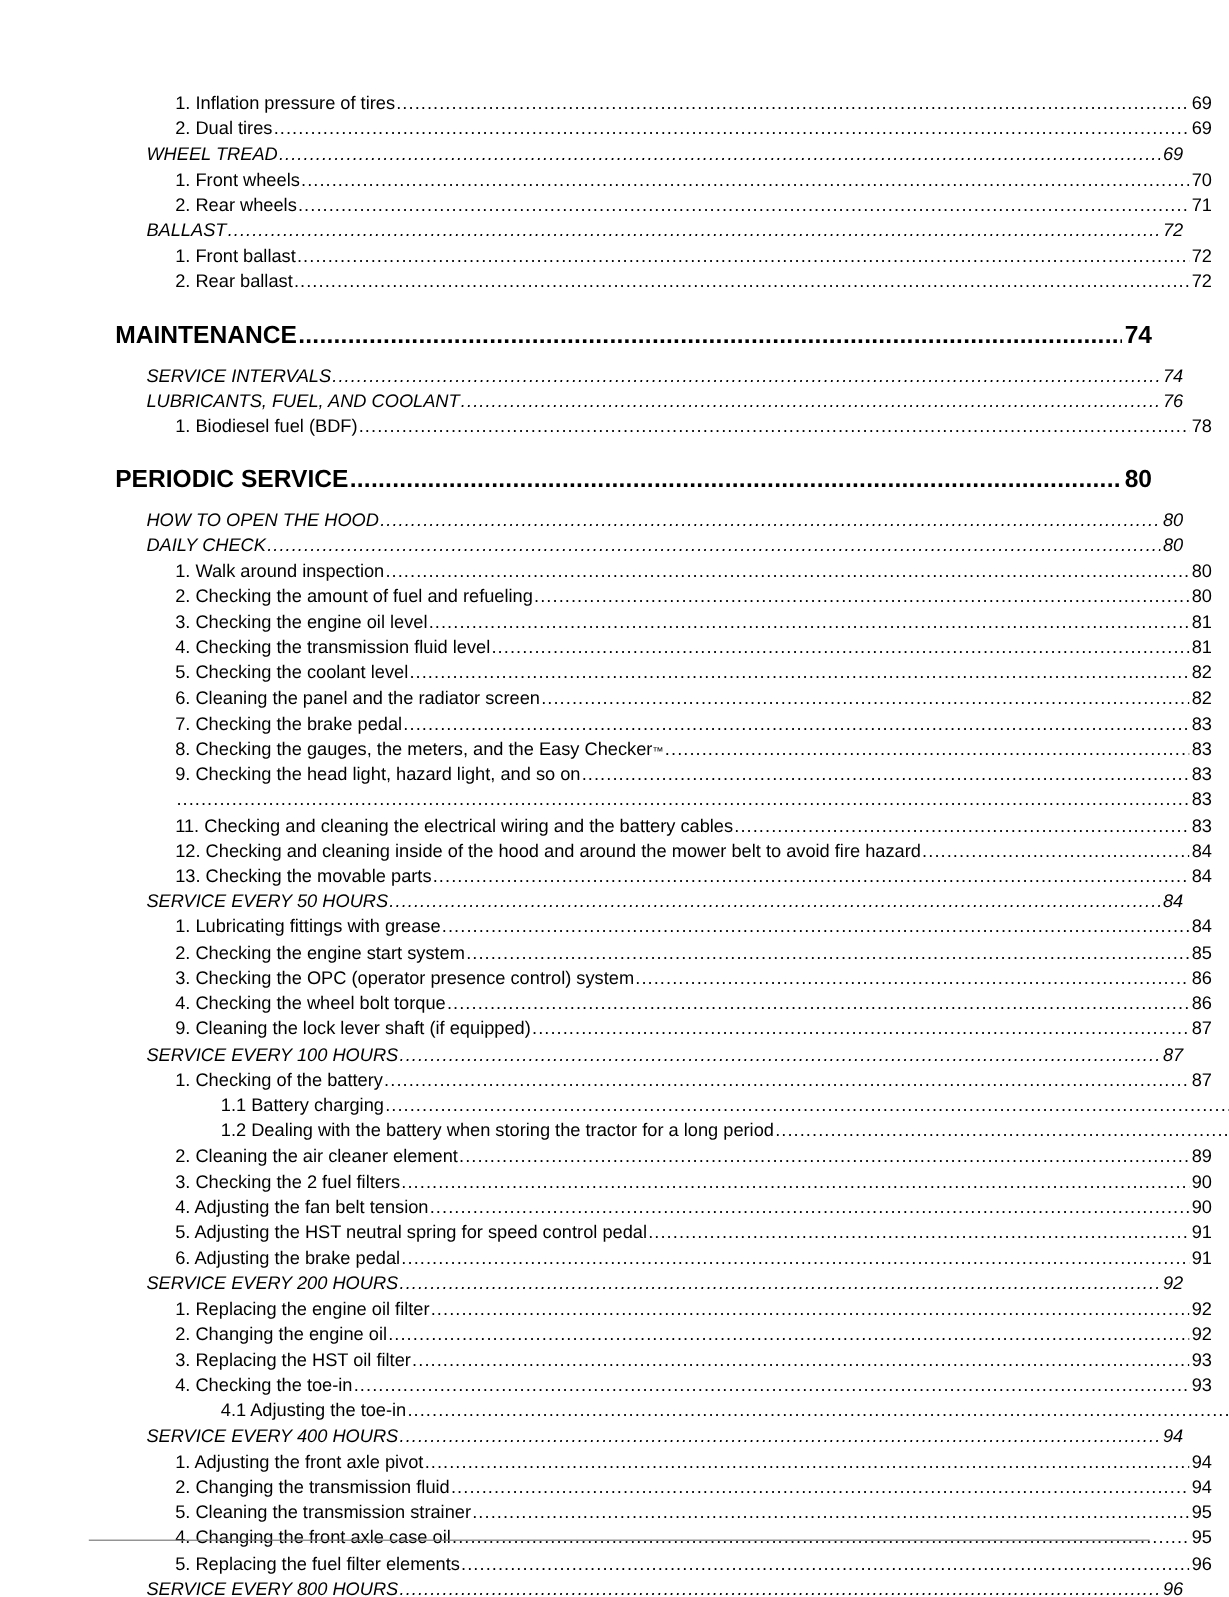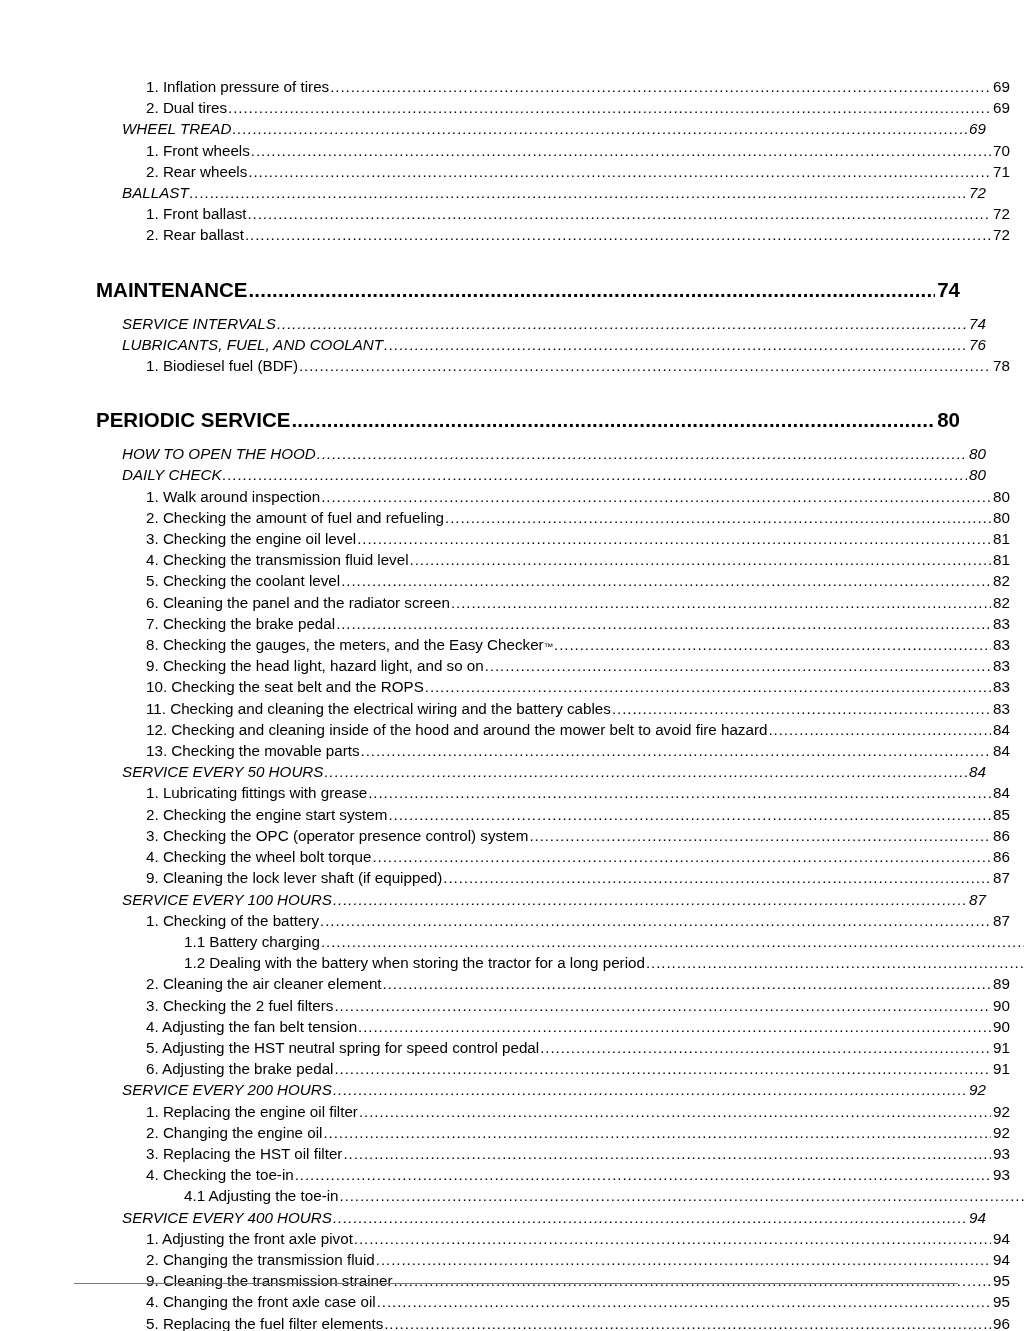--- a/index.html
+++ b/index.html
@@ -69,21 +69,21 @@
     line-height: 30px;
     padding-left: 0px;
   }
   .lvl-major .toc-dots { font-size: 20.5px; letter-spacing: 0.2px; }
   .lvl-major .toc-page { font-size: 20.5px; }
 
   .lvl-1 { padding-left: 26px; font-style: italic; }
   .lvl-2 { padding-left: 50px; }
   .lvl-3 { padding-left: 88px; }
 
-  .spacer-before { margin-top: 29px; }
+  .spacer-before { margin-top: 19px; }
   .spacer-after  { margin-bottom: 8px; }
 
   sup.tm {
     font-size: 0.62em;
     vertical-align: super;
     line-height: 0;
   }
 
   
   #footer-rule {
@@ -227,21 +227,20 @@
       <sup class="tm">™</sup>
       <span class="toc-dots"></span>
       <span class="toc-page">83</span>
     </div>
     <div class="toc-row lvl-2">
       <span class="toc-label">9. Checking the head light, hazard light, and so on</span>
       <span class="toc-dots"></span>
       <span class="toc-page">83</span>
     </div>
     <div class="toc-row lvl-2">
-      <span class="toc-label">10. Checking the seat belt and the ROPS</span>
       <span class="toc-dots"></span>
       <span class="toc-page">83</span>
     </div>
     <div class="toc-row lvl-2">
       <span class="toc-label">11. Checking and cleaning the electrical wiring and the battery cables</span>
       <span class="toc-dots"></span>
       <span class="toc-page">83</span>
     </div>
     <div class="toc-row lvl-2">
       <span class="toc-label">12. Checking and cleaning inside of the hood and around the mower belt to avoid fire hazard</span>
@@ -364,21 +363,21 @@
       <span class="toc-label">1. Adjusting the front axle pivot</span>
       <span class="toc-dots"></span>
       <span class="toc-page">94</span>
     </div>
     <div class="toc-row lvl-2">
       <span class="toc-label">2. Changing the transmission fluid</span>
       <span class="toc-dots"></span>
       <span class="toc-page">94</span>
     </div>
     <div class="toc-row lvl-2">
-      <span class="toc-label">9. Cleaning the transmission strainer</span>
+      <span class="toc-label">5. Cleaning the transmission strainer</span>
       <span class="toc-dots"></span>
       <span class="toc-page">95</span>
     </div>
     <div class="toc-row lvl-2">
       <span class="toc-label">4. Changing the front axle case oil</span>
       <span class="toc-dots"></span>
       <span class="toc-page">95</span>
     </div>
     <div class="toc-row lvl-2">
       <span class="toc-label">5. Replacing the fuel filter elements</span>

